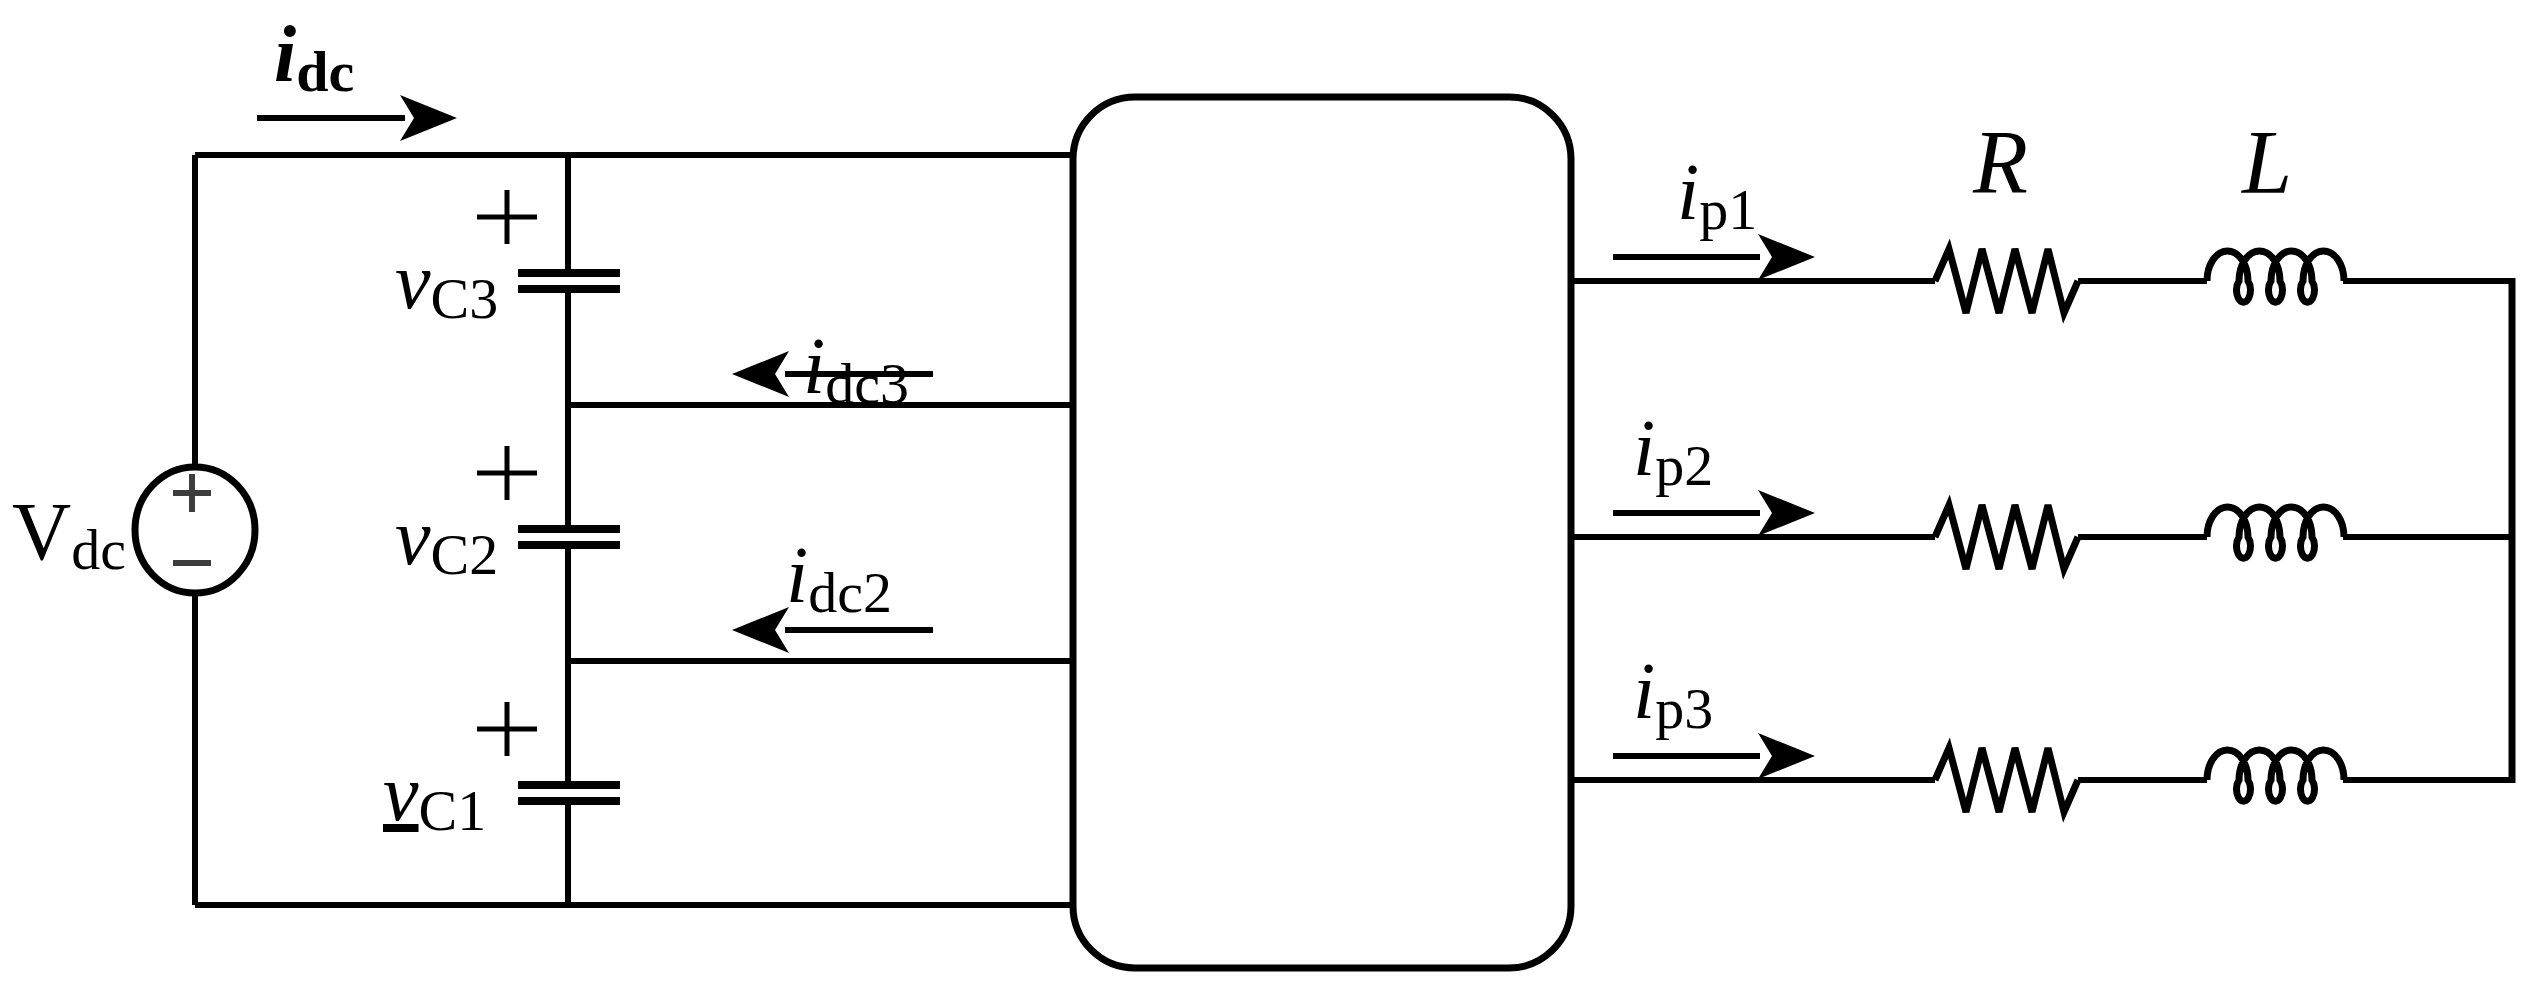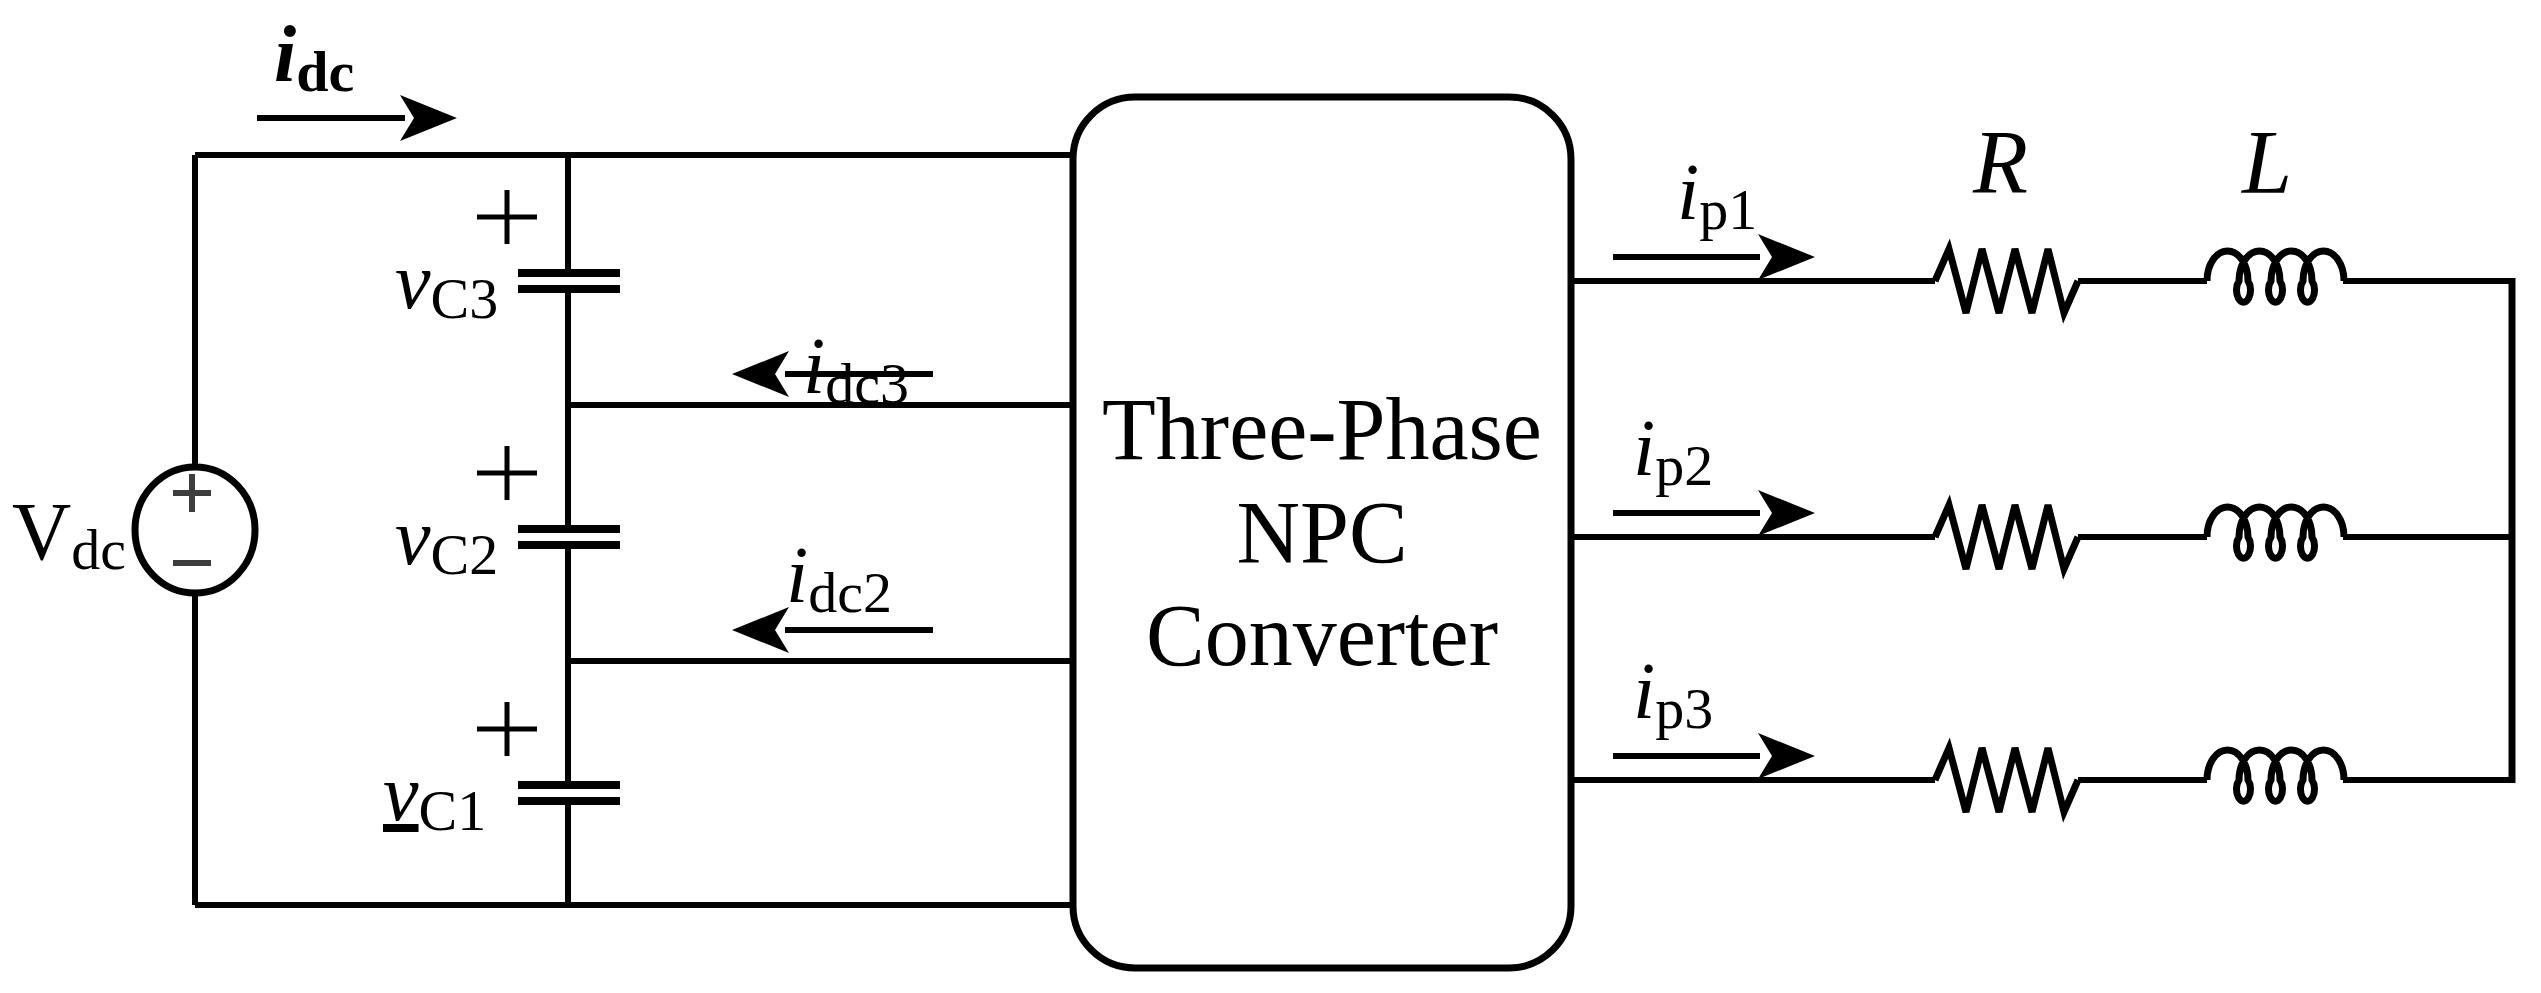--- a/index.html
+++ b/index.html
@@ -124,25 +124,20 @@
   </div>
 
   <div class="math-label" style="left:803px; top:279px;margin-top:47px;">
     <span>i</span><span class="sub">dc3</span>
   </div>
 
   <div class="math-label" style="left:786px; top:535px;">
     <span>i</span><span class="sub">dc2</span>
   </div>
 
-  <div class="converter-text">
-    <div>Three-Phase</div>
-    <div>NPC</div>
-    <div>Converter</div>
-  </div>
 
   <div class="math-label" style="left:1677px; top:152px;">
     <span>i</span><span class="sub">p1</span>
   </div>
 
   <div class="math-label" style="left:1633px; top:408px;font-family:Liberation Serif, serif;">
     <span>i</span><span class="sub">p2</span>
   </div>
 
   <div class="math-label" style="left:1633px; top:651px;text-align:center;">

